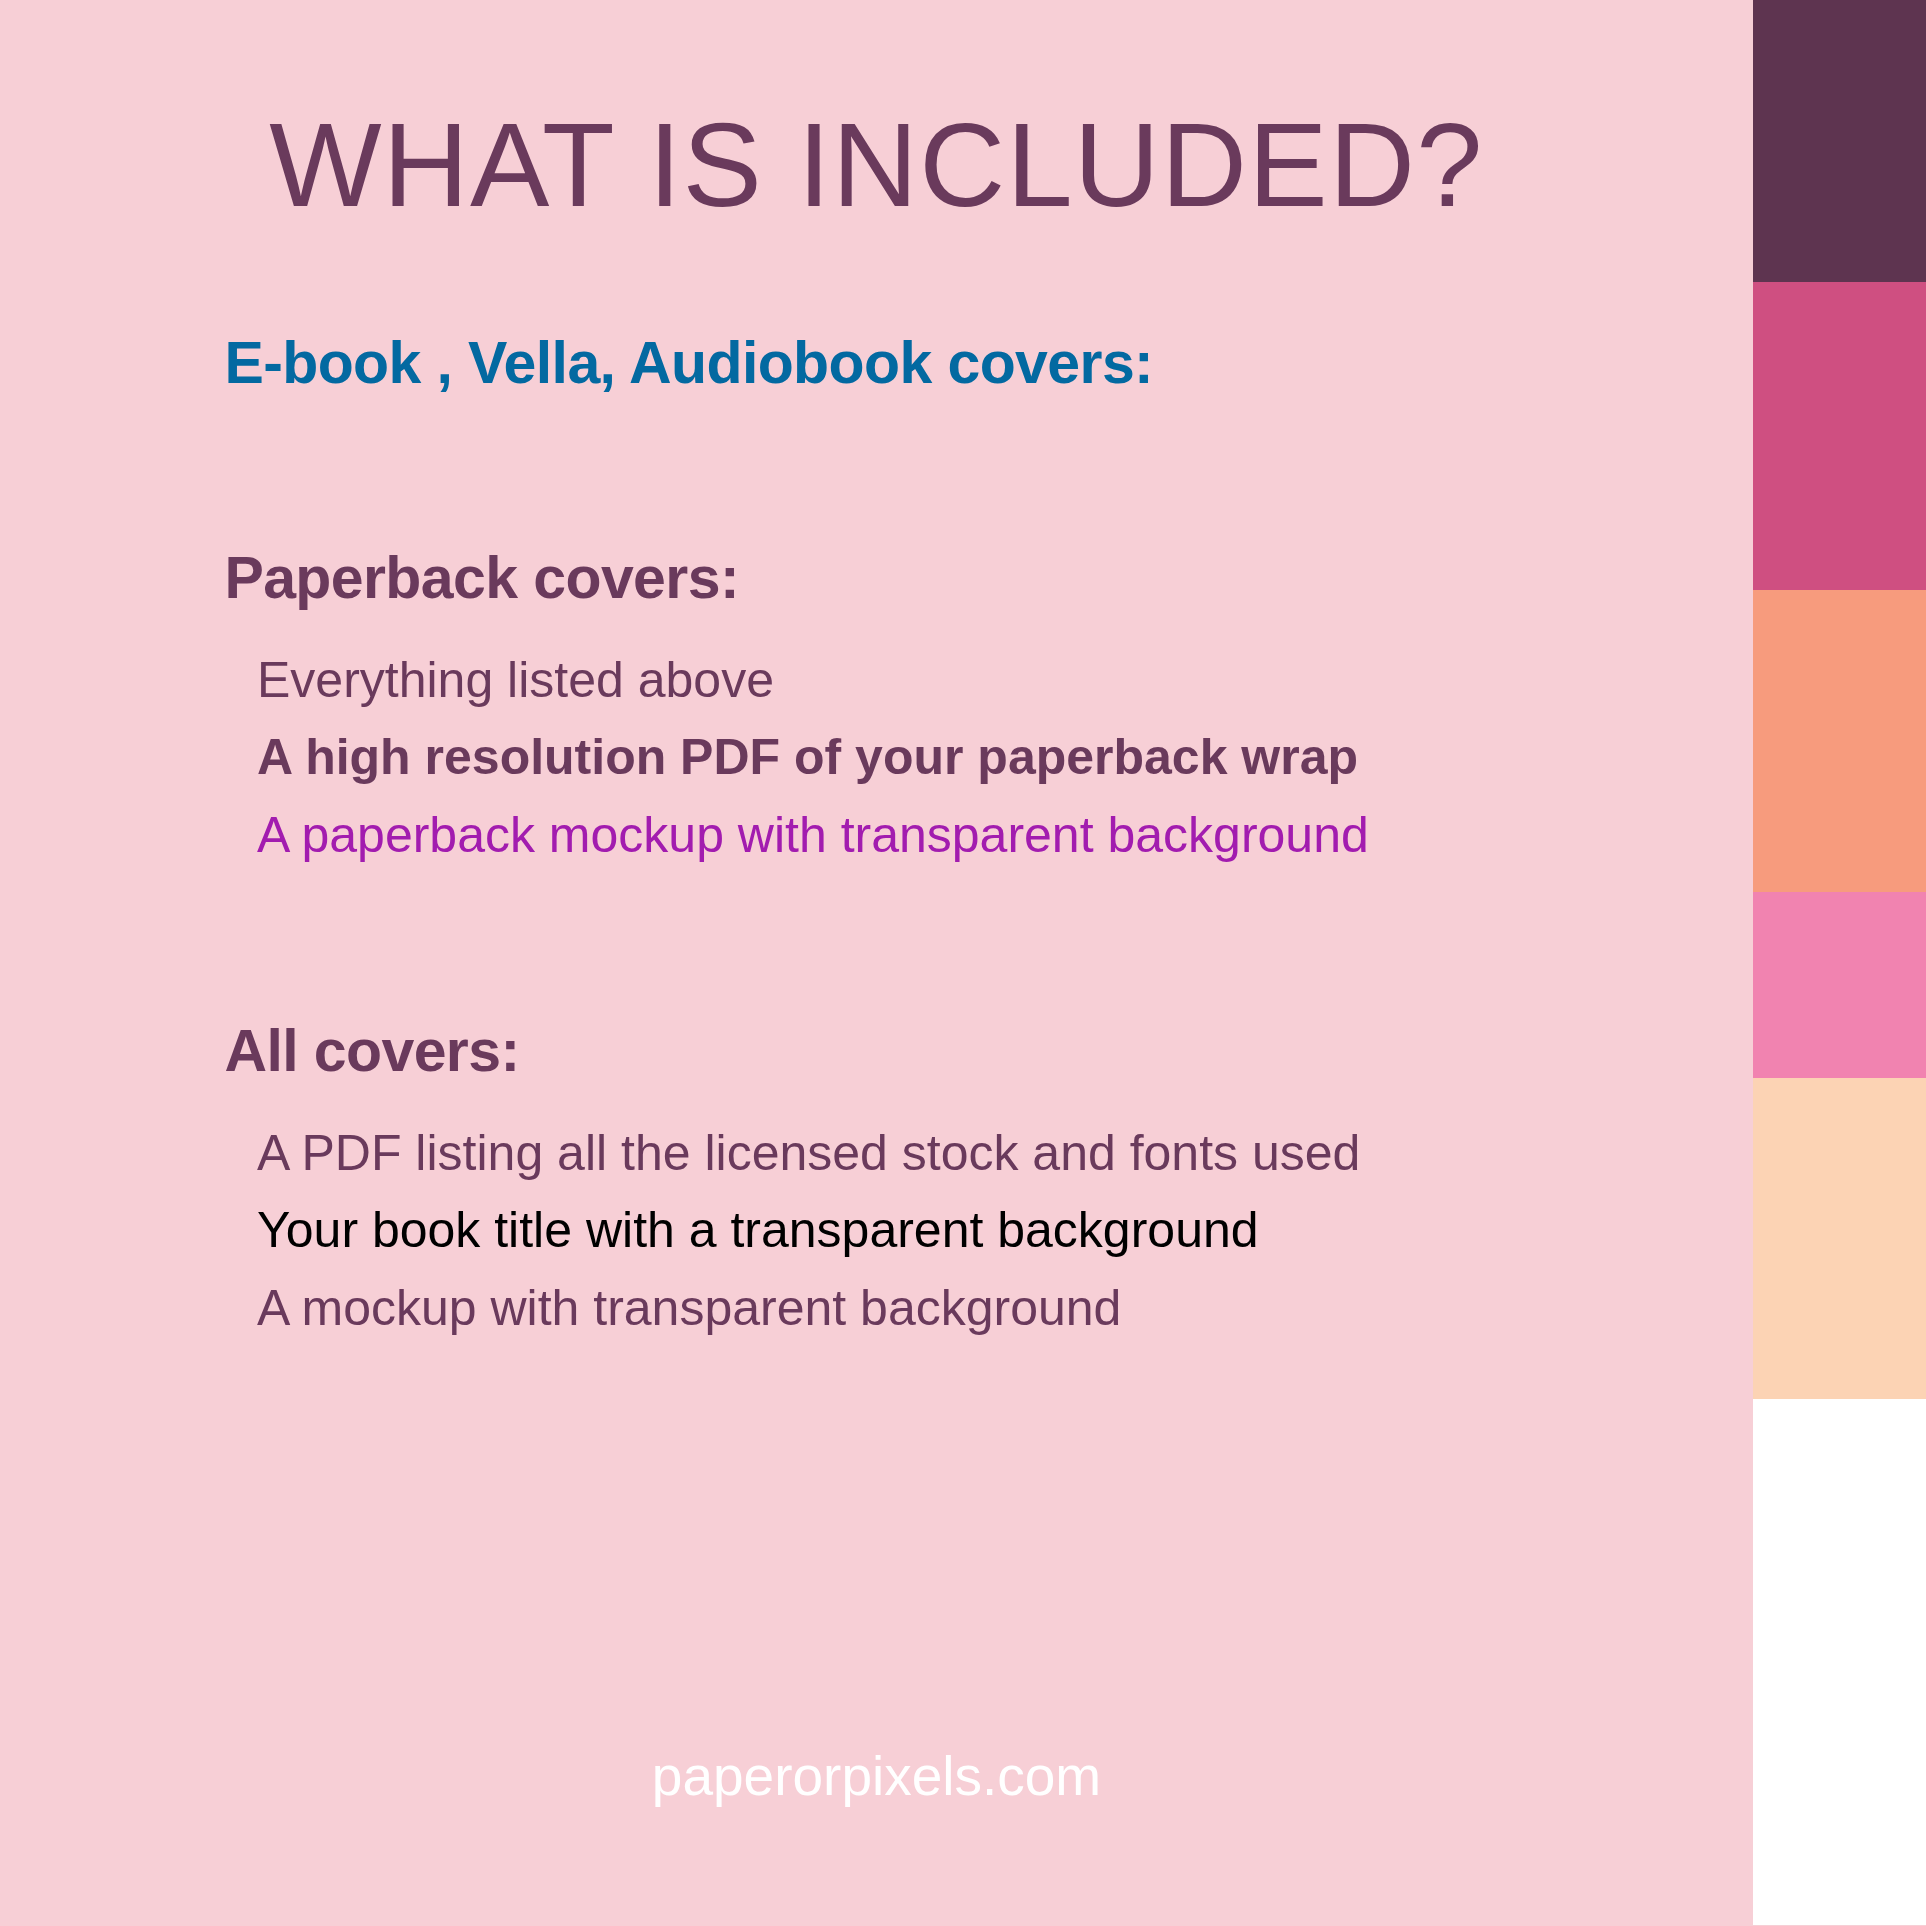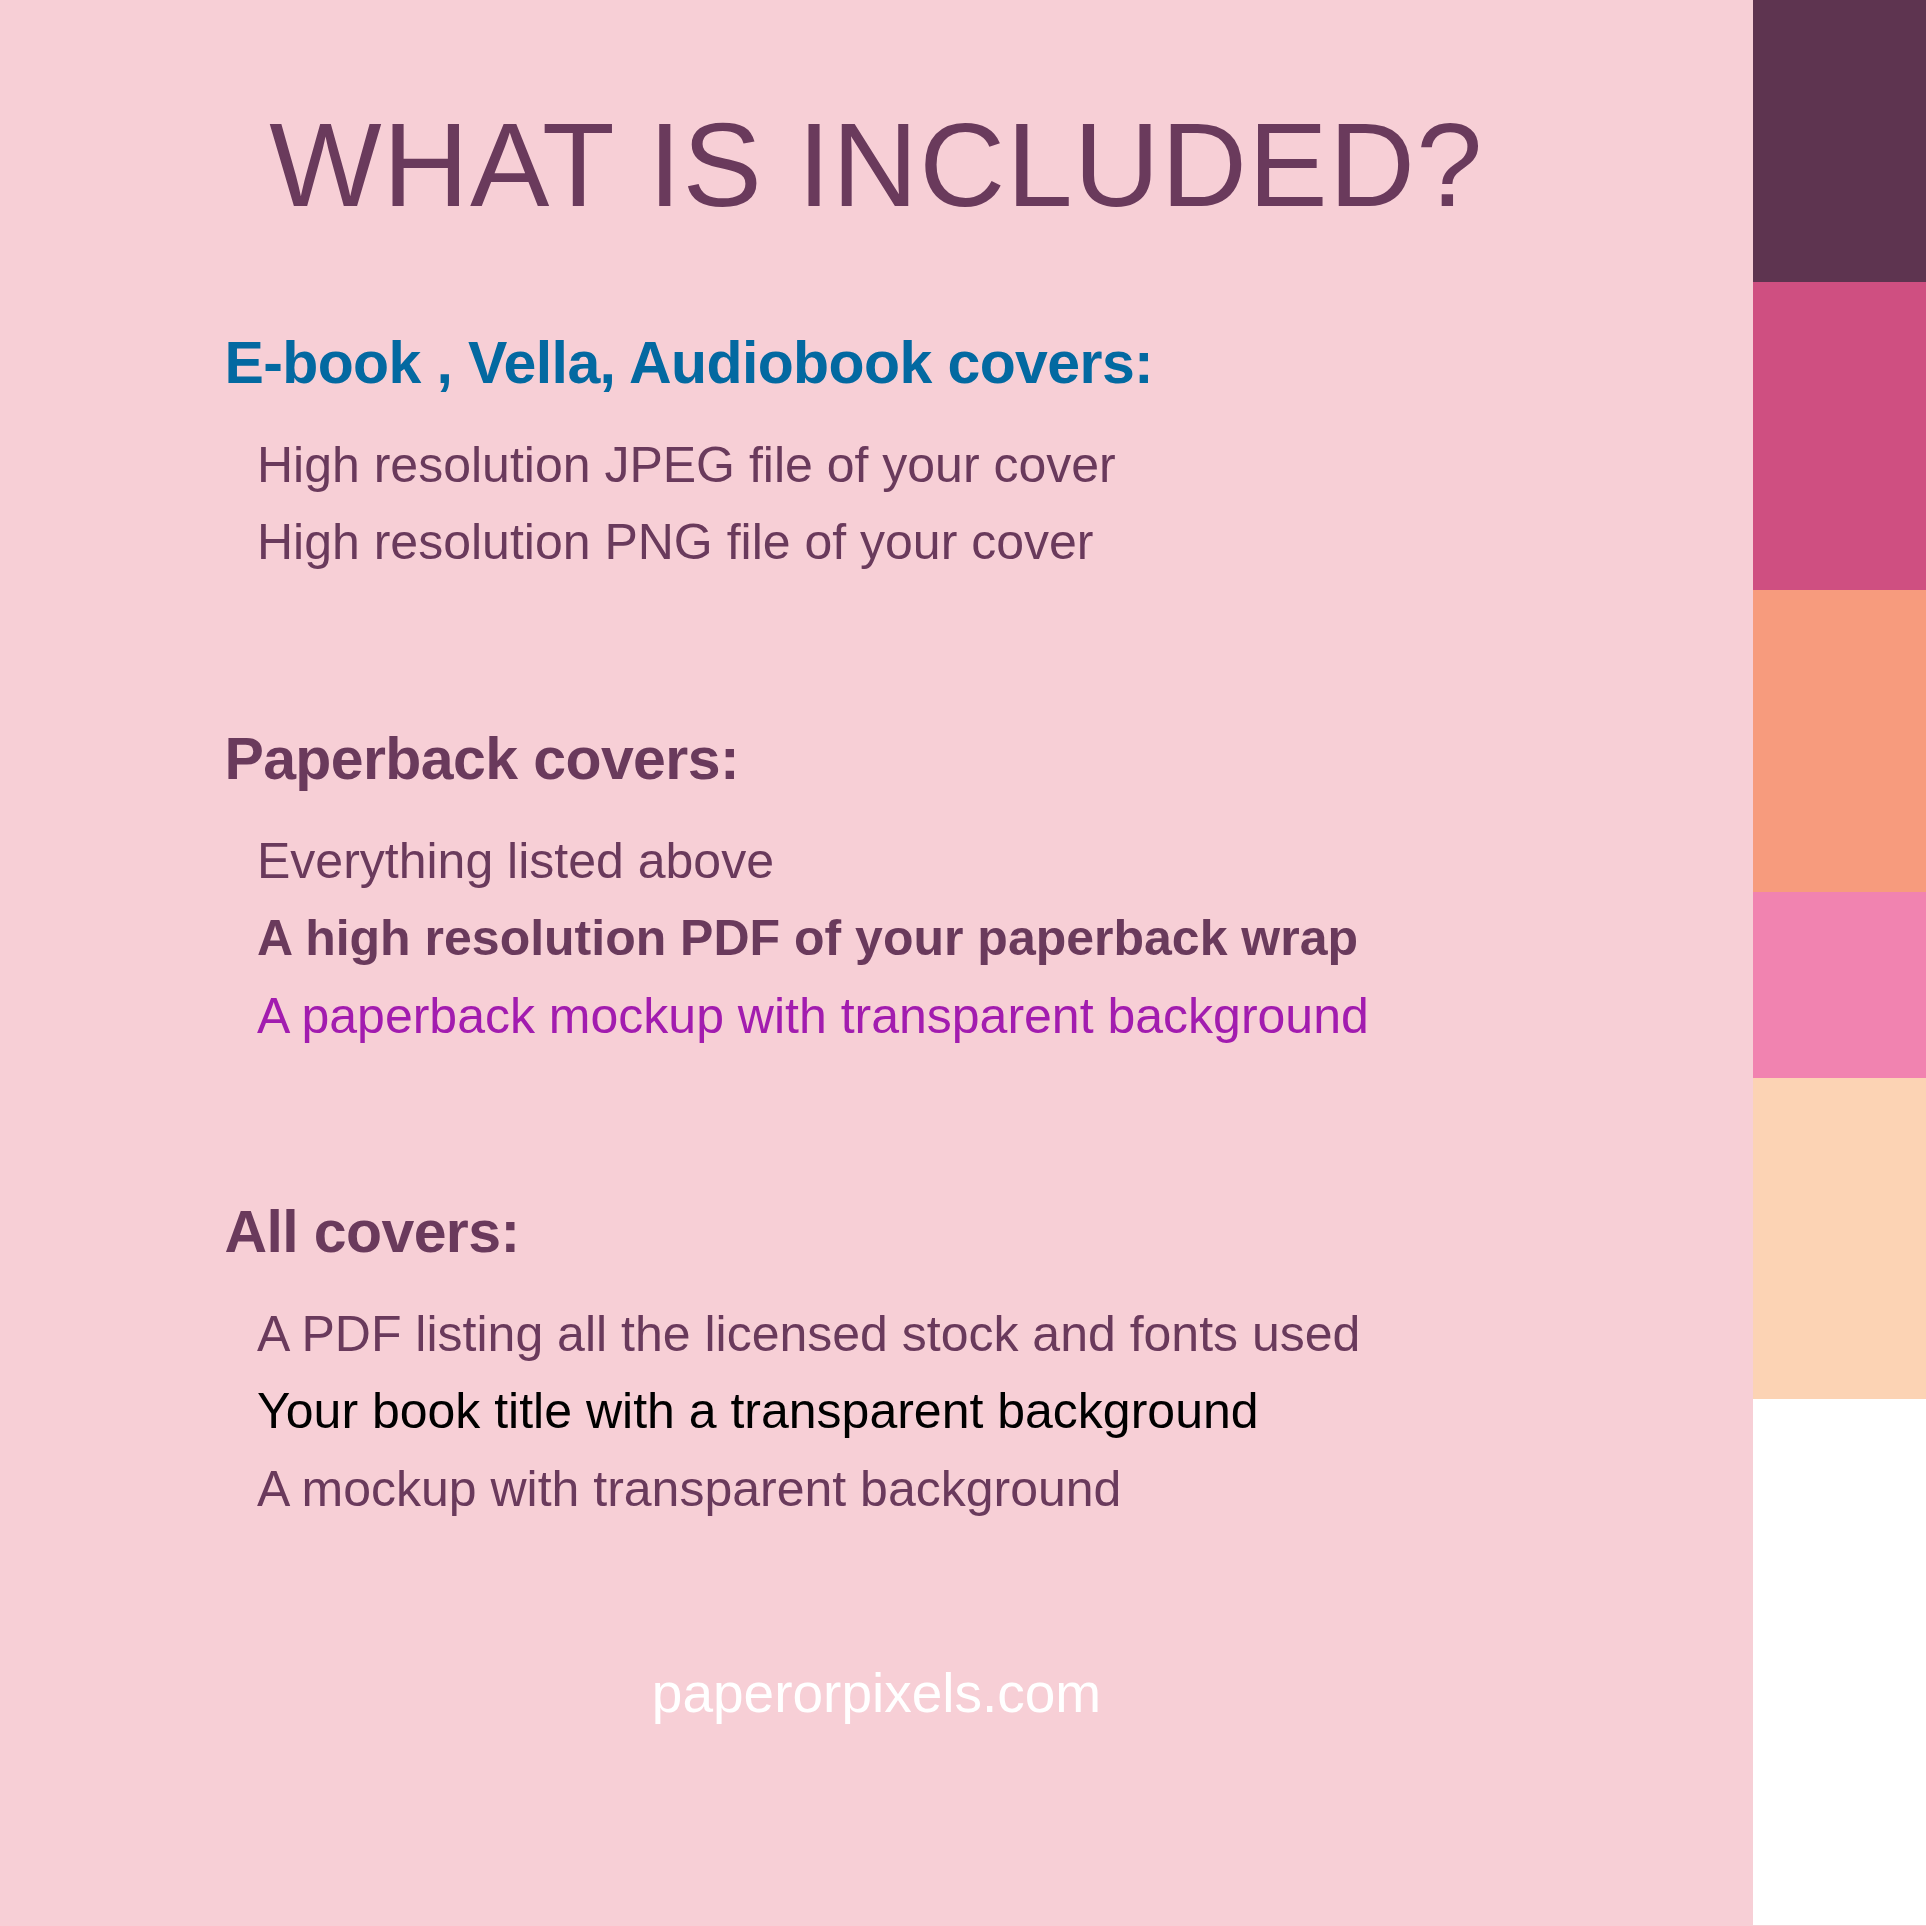--- a/index.html
+++ b/index.html
@@ -76,45 +76,41 @@
     font-size: 50px;
     color: #6a3a5c;
     line-height: 1.55;
     margin-left: 39px;
     font-weight: 300;
   }
   .spacer-lg { height: 69px; }
   .footer {
     position: absolute;
     left: 0;
-    top: 1661px;
+    top: 1744px;
     width: 1753px;
     text-align: center;
     font-size: 55px;
     color: #ffffff;
     letter-spacing: 0px;
   }
 </style>
 </head>
 <body>
 
 <div class="page" style="background: rgb(247, 207, 214);">
 
   <div class="content">
 
     <div class="title" style="color: rgb(106, 58, 92);">WHAT IS INCLUDED?</div>
 
     <div class="sections">
 
       <div class="section">
         <div class="section-heading" style="color: #0369a1;">E-book , Vella, Audiobook covers:</div>
-        <ul class="section-items">
-          <li class="section-item" style="color: rgb(106, 58, 92);">High resolution JPEG file of your cover</li>
-          <li class="section-item" style="color: rgb(106, 58, 92);">High resolution PNG file of your cover</li>
-        </ul>
       </div>
 
       <div class="spacer-lg"></div>
 
       <div class="section">
         <div class="section-heading" style="color: rgb(106, 58, 92);">Paperback covers:</div>
         <ul class="section-items">
           <li class="section-item" style="color: rgb(106, 58, 92);">Everything listed above</li>
           <li class="section-item" style="color: rgb(106, 58, 92); font-weight: bold;">A high resolution PDF of your paperback wrap</li>
           <li class="section-item" style="color: #a21caf;">A paperback mockup with transparent background</li>

